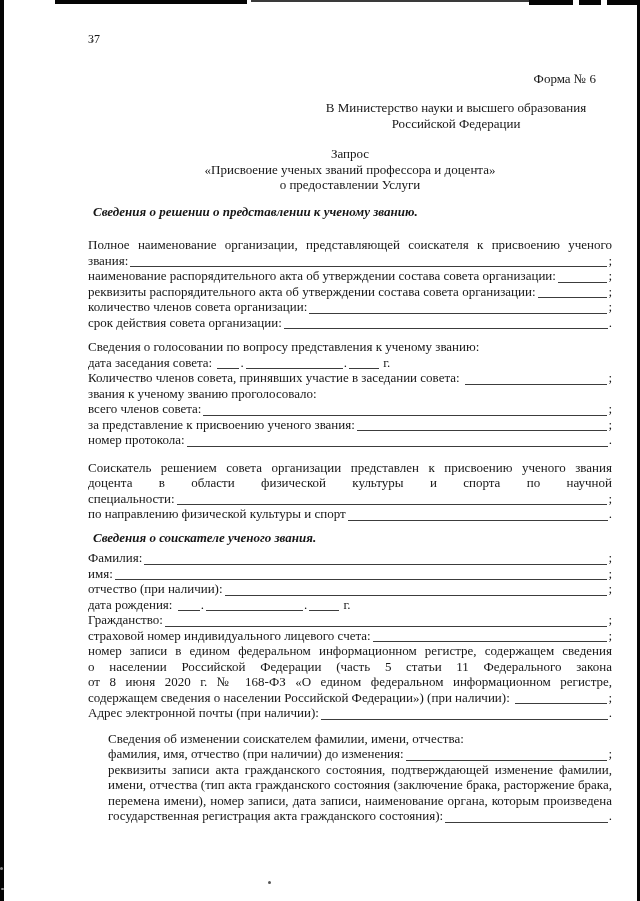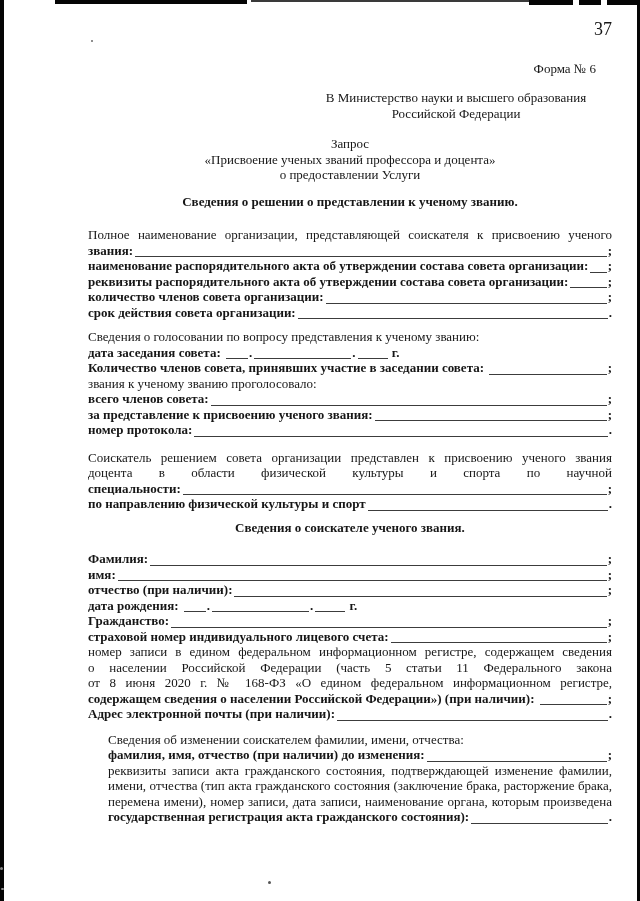--- a/index.html
+++ b/index.html
@@ -22,38 +22,38 @@
   .speck{position:absolute;background:#6a6a6a;border-radius:50%;}
   .speck-a{left:91px;top:40px;width:2px;height:2px;}
   .speck-b{left:268px;top:881px;width:3px;height:3px;background:#555;}
   .speck-c{left:0;top:867px;width:3px;height:3px;background:#888;}
   .speck-d{left:1px;top:888px;width:3px;height:2px;background:#999;}
 
   .content{
     position:absolute;left:88px;top:0;width:524px;
     font-size:13px;line-height:15.5px;
   }
-  .pagenum{margin-top:22px;text-align:right;font-size:18px;}
+  .pagenum{margin-top:32px;text-align:left;font-size:12px;}
   .form-label{margin-top:23px;text-align:right;padding-right:16px;}
   .addressee{margin-top:14px;margin-left:auto;width:312px;text-align:center;}
   .request{margin-top:15px;text-align:center;}
-  .heading{font-weight:bold;text-align:center;margin:16px;}
+  .heading{font-weight:bold;text-align:left;margin:5px;font-style:italic;}
   .h1{margin-top:11px;}
 
   .para{margin:0;}
   section[data-idx="0"] .para:nth-of-type(2){margin-top:18px;}
   section[data-idx="0"] .para:nth-of-type(3){margin-top:9px;}
   section[data-idx="0"] .para:nth-of-type(4){margin-top:12px;}
   section[data-idx="1"]{display:block;}
   section[data-idx="1"] .heading{margin-top:8px;}
   section[data-idx="1"] .para:nth-of-type(2){margin-top:3px;}
   section[data-idx="1"] .para:nth-of-type(3){margin-top:10px;margin-left:20px;}
 
   .line{display:flex;align-items:flex-end;}
-  .lbl,.end,.dot,.suffix{white-space:pre;flex:0 0 auto;font-weight:bold;}
+  .lbl,.end,.dot,.suffix{white-space:pre;flex:0 0 auto;}
   .fill{flex:1 1 auto;border-bottom:1px solid #3c3c3c;height:11px;margin:0 1px 1px 2px;min-width:14px;}
   .fillw{flex:0 0 auto;border-bottom:1px solid #3c3c3c;height:11px;margin:0 1px 1px 2px;}
   .fw1{width:22px;} .fw2{width:97px;} .fw3{width:30px;}
   .just{text-align:justify;text-align-last:justify;}
   .plain{text-align:left;}
 </style>
 </head>
 <body>
 
 <div class="page">

